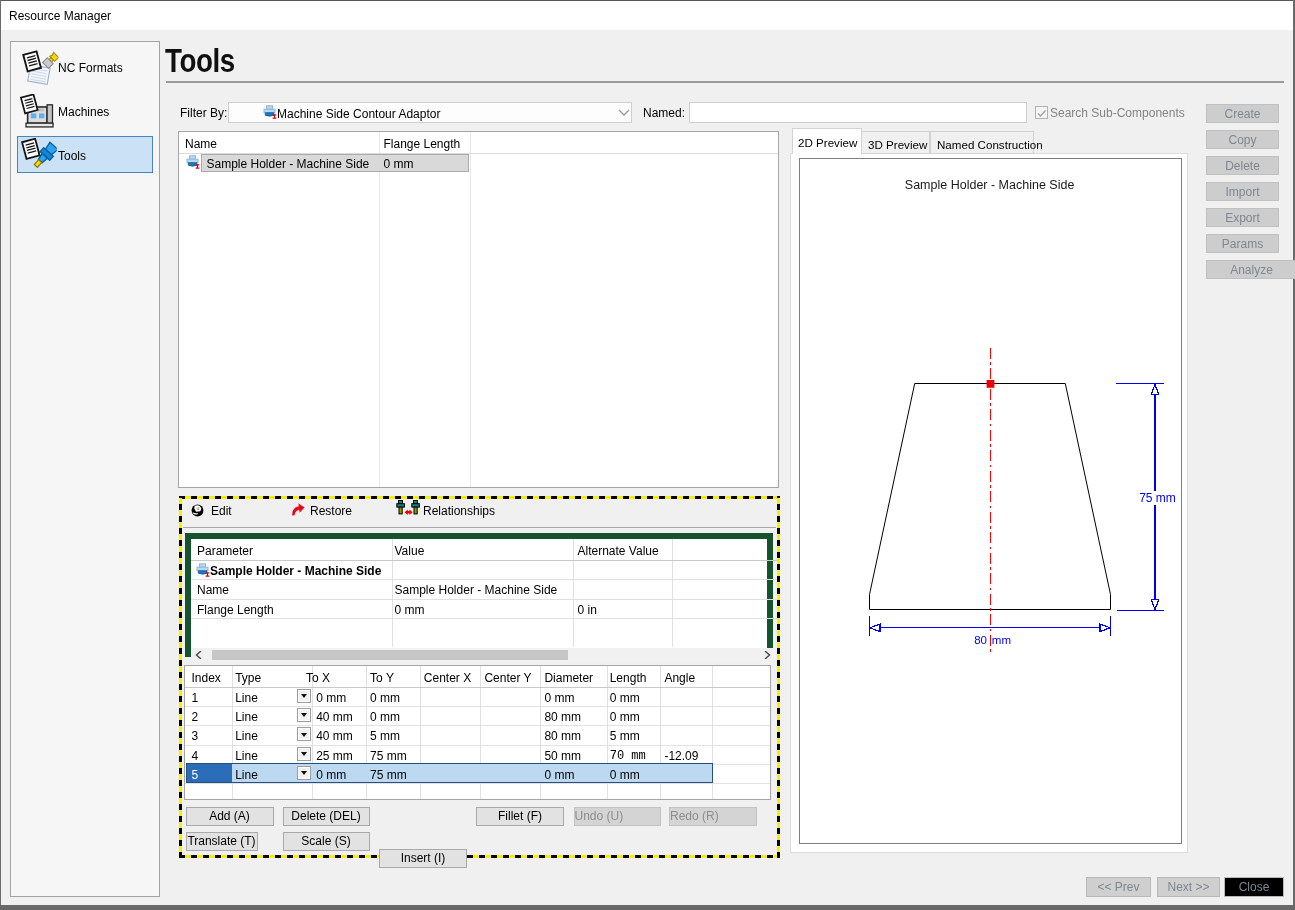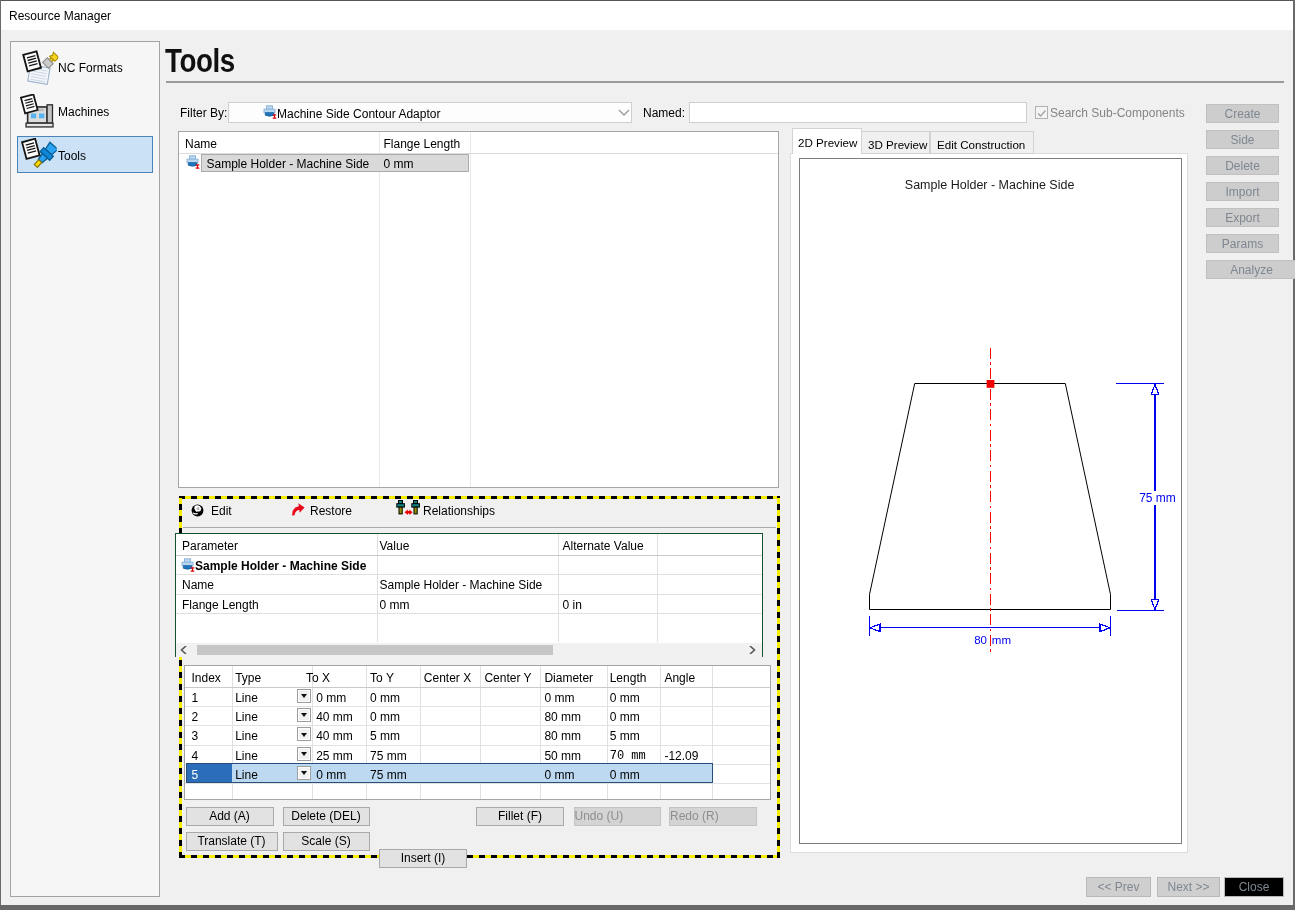--- a/index.html
+++ b/index.html
@@ -157,21 +157,21 @@
 <g stroke="#000" stroke-width="1">
 <rect x="17.5" y="0.5" width="4" height="3.2" fill="#0d8282"></rect>
 <rect x="15.8" y="3.7" width="7.6" height="3.4" fill="#0d8282"></rect>
 <rect x="18" y="7.1" width="3.2" height="6.8" fill="#969200"></rect>
 </g>
 <path d="M8.6,12.2 l3.2,-2.8 v1.5 h1.6 v-1.5 l3.2,2.8 -3.2,2.8 v-1.5 h-1.6 v1.5 z" fill="#ee0000"></path>
 </svg></div>
 <div class="a t12" style="left:423px;top:504px;">Relationships</div>
 
 <div class="a" style="left:183px;top:527px;width:593px;height:1px;background:#a9a9a9;"></div>
-<div class="a" style="left:175px;top:533px;width:588px;height:124px;background:#fff;border:1px solid #14532d;">
+<div class="a" style="left:185px;top:533px;width:588px;height:124px;background:#fff;border:6px solid #14532d;">
   <div class="vl" style="left:201px;top:0;height:108px;background:#e0e0e0;"></div>
   <div class="vl" style="left:381.5px;top:0;height:108px;background:#e0e0e0;"></div>
   <div class="vl" style="left:481px;top:0;height:108px;background:#e0e0e0;"></div>
   <div class="hl" style="left:0;top:21px;width:586px;background:#c9c9c9;"></div>
   <div class="hl" style="left:0;top:40px;width:586px;background:#e0e0e0;"></div>
   <div class="hl" style="left:0;top:60px;width:586px;background:#e0e0e0;"></div>
   <div class="hl" style="left:0;top:79px;width:586px;background:#e0e0e0;"></div>
   <div class="a t12" style="left:6px;top:4.5px;">Parameter</div>
   <div class="a t12" style="left:203.5px;top:4.5px;">Value</div>
   <div class="a t12" style="left:386.5px;top:4.5px;">Alternate Value</div>
@@ -266,30 +266,30 @@
   <div class="dd" style="top:80.6px;"></div>
   <div class="dd" style="top:99.8px;"></div>
 </div>
 
 <div class="btn" style="left:185.5px;top:807px;width:88px;height:18.5px;line-height:16.5px;">Add (A)</div>
 <div class="btn" style="left:282.5px;top:807px;width:87px;height:18.5px;line-height:16.5px;">Delete (DEL)</div>
 <div class="btn" style="left:379px;top:807px;width:88px;height:18.5px;line-height:16.5px;margin-top:42px;">Insert (I)</div>
 <div class="btn" style="left:476px;top:807px;width:88px;height:18.5px;line-height:16.5px;">Fillet (F)</div>
 <div class="btnd" style="left:573.5px;top:807px;width:87px;height:18.5px;line-height:16.5px;">Undo (U)</div>
 <div class="btnd" style="left:669px;top:807px;width:88px;height:18.5px;line-height:16.5px;">Redo (R)</div>
-<div class="btn" style="left:185.5px;top:832px;width:92px;height:18.5px;line-height:16.5px;">Translate (T)</div>
+<div class="btn" style="left:185.5px;top:832px;width:72px;height:18.5px;line-height:16.5px;">Translate (T)</div>
 <div class="btn" style="left:282.5px;top:832px;width:87px;height:18.5px;line-height:16.5px;">Scale (S)</div>
 
 <div class="a" style="left:790px;top:153px;width:398px;height:700px;background:#fff;border:1px solid #dcdcdc;"></div>
 <div class="a" style="left:861px;top:131px;width:69px;height:23px;background:#f0f0f0;border:1px solid #d2d2d2;"></div>
 <div class="a" style="left:930px;top:131px;width:104px;height:23px;background:#f0f0f0;border:1px solid #d2d2d2;"></div>
 <div class="a" style="left:792px;top:128px;width:70px;height:26px;background:#fff;border:1px solid #d2d2d2;border-bottom:none;"></div>
 <div class="a" style="left:798px;top:136px;font-size:11.6px;white-space:nowrap;">2D Preview</div>
 <div class="a" style="left:868px;top:138px;font-size:11.6px;white-space:nowrap;">3D Preview</div>
-<div class="a" style="left:937px;top:138px;font-size:11.6px;white-space:nowrap;">Edit Construction</div>
+<div class="a" style="left:937px;top:138px;font-size:11.6px;white-space:nowrap;">Named Construction</div>
 
 <div class="a" style="left:799px;top:158px;width:383px;height:686px;background:#fff;border:1px solid #7d7d7d;"></div>
 <svg id="cv" class="a" style="left:800px;top:159px;" width="381" height="684" viewBox="0 0 381 684">
   <text x="189.6" y="30" font-size="12.5" fill="#1a1a1a" text-anchor="middle">Sample Holder - Machine Side</text>
   <path d="M69.5,450.5 L69.5,435.5 L114.7,224.5 L265.3,224.5 L310.5,435.5 L310.5,450.5 Z" fill="none" stroke="#000" stroke-width="1"></path>
   <g stroke="#0000f0" stroke-width="1.2" fill="none" shape-rendering="crispEdges">
     <line x1="315.5" y1="224.5" x2="363.5" y2="224.5"></line>
     <line x1="317" y1="451.5" x2="363.5" y2="451.5"></line>
     <line x1="355" y1="235.6" x2="355" y2="332"></line>
     <line x1="355" y1="346" x2="355" y2="440.4"></line>
@@ -303,21 +303,21 @@
   </g>
   <text x="352.5" y="343" font-size="12" fill="#0000f0" text-anchor="end">75</text>
   <text x="355.8" y="343" font-size="12" fill="#0000f0">mm</text>
   <text x="187" y="484.5" font-size="11.5" fill="#0000f0" text-anchor="end">80</text>
   <text x="191.8" y="484.5" font-size="11.5" fill="#0000f0">mm</text>
   <line x1="190.5" y1="188.6" x2="190.5" y2="495" stroke="#f00" stroke-width="1.4" stroke-dasharray="11 3.5 2.5 3.5" shape-rendering="crispEdges"></line>
   <rect x="186.6" y="221" width="7.8" height="7.8" fill="#f00000"></rect>
 </svg>
 
 <div class="gbtn" style="left:1206px;top:103.5px;width:73px;height:19.5px;">Create</div>
-<div class="gbtn" style="left:1206px;top:129.5px;width:73px;height:19.5px;">Side</div>
+<div class="gbtn" style="left:1206px;top:129.5px;width:73px;height:19.5px;">Copy</div>
 <div class="gbtn" style="left:1206px;top:155.5px;width:73px;height:19.5px;">Delete</div>
 <div class="gbtn" style="left:1206px;top:181.5px;width:73px;height:19.5px;">Import</div>
 <div class="gbtn" style="left:1206px;top:207.5px;width:73px;height:19.5px;">Export</div>
 <div class="gbtn" style="left:1206px;top:233.5px;width:73px;height:19.5px;">Params</div>
 <div class="gbtn" style="left:1206px;top:259.5px;width:91px;height:19.5px;">Analyze</div>
 
 <div class="gbtn" style="left:1086px;top:877px;width:65px;height:20px;background:#cfcfcf;border-color:#b9b9b9;">&lt;&lt; Prev</div>
 <div class="gbtn" style="left:1157px;top:877px;width:63px;height:20px;background:#cfcfcf;border-color:#b9b9b9;">Next &gt;&gt;</div>
 <div class="gbtn" style="left:1224px;top:877px;width:60px;height:20px;background:#000000;border-color:#b9b9b9;">Close</div>
 

